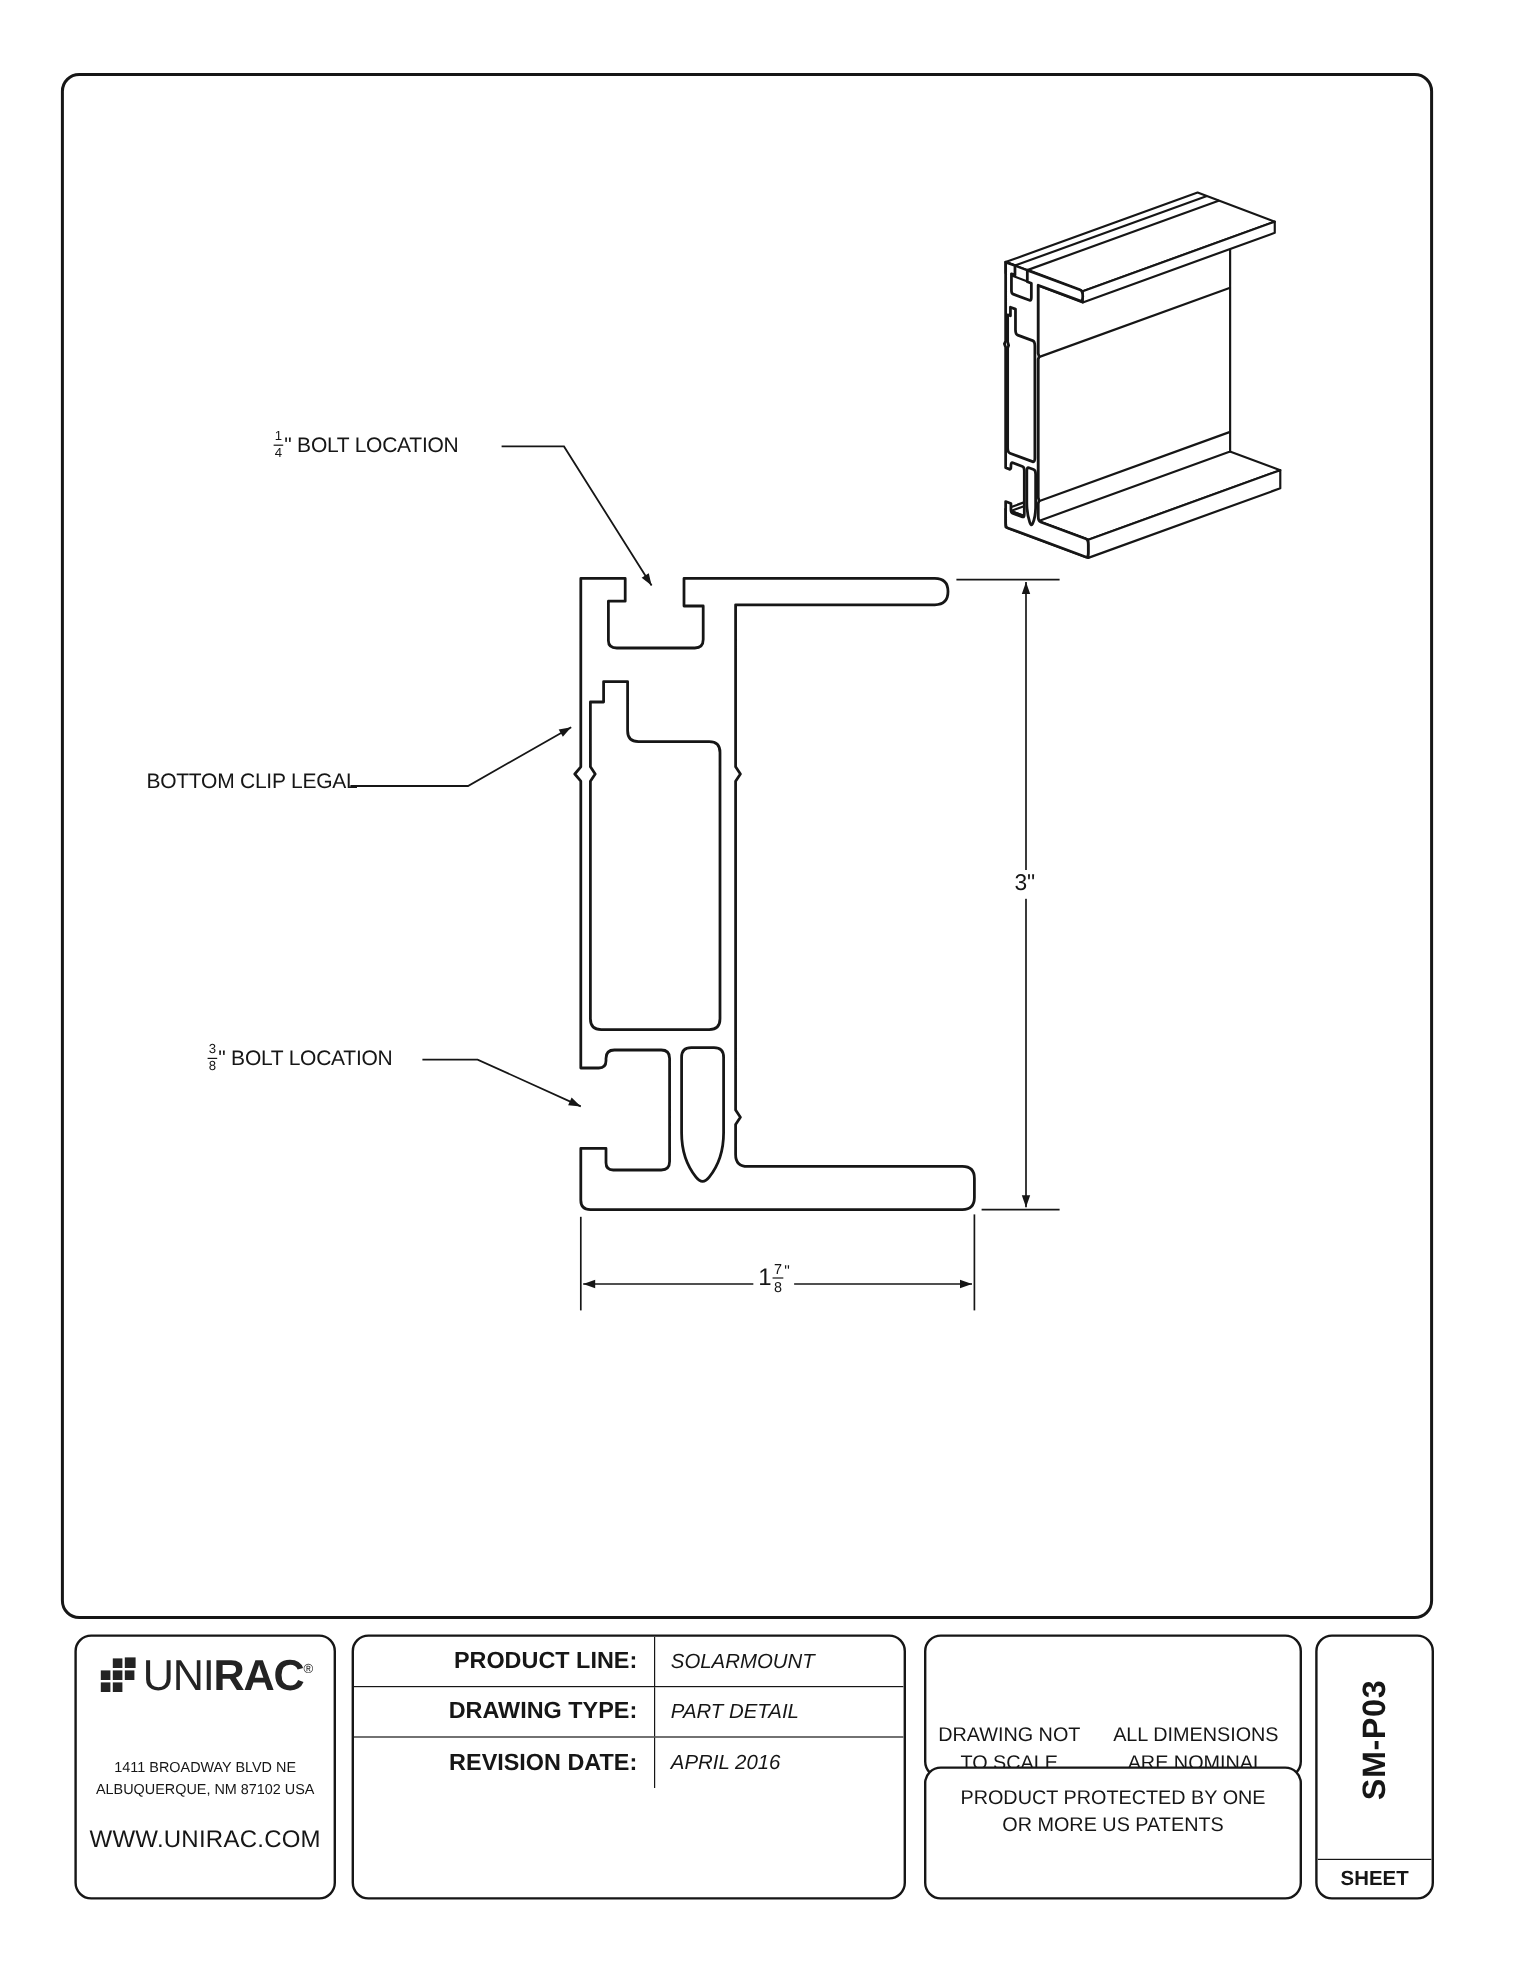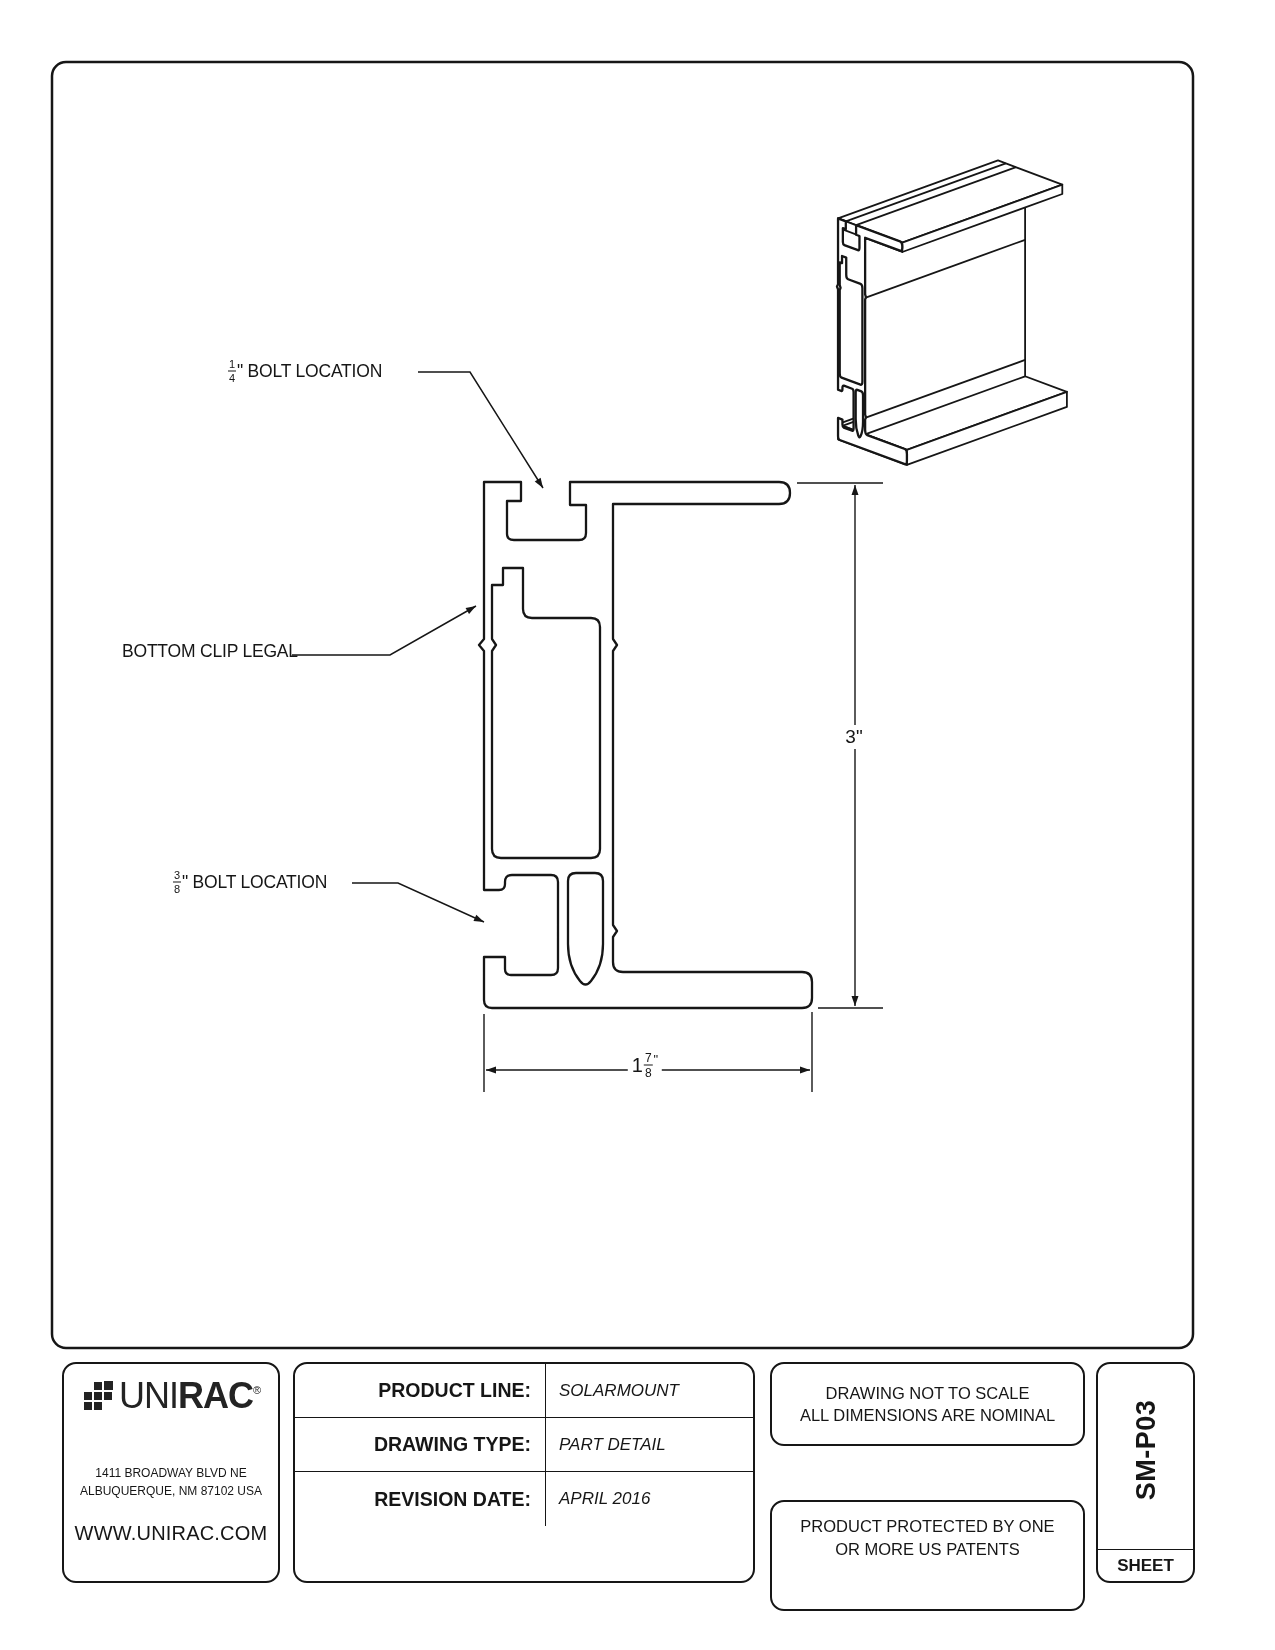--- a/index.html
+++ b/index.html
@@ -25,30 +25,30 @@
   .unirac-box{left:62px;top:1362px;width:218px;height:221px;}
   .logo-row{position:absolute;left:0;right:0;top:14px;display:flex;align-items:center;justify-content:center;}
   .logo-text{font-size:36px;letter-spacing:-1px;color:#232323;line-height:1;}
   .logo-uni{font-weight:400;}
   .logo-rac{font-weight:700;}
   .logo-reg{font-size:11px;vertical-align:14px;font-weight:400;}
   .addr{position:absolute;left:0;right:0;top:100px;text-align:center;font-size:12px;line-height:1.5;}
   .website{position:absolute;left:0;right:0;top:158px;text-align:center;font-size:20px;letter-spacing:0.2px;}
 
   .table-box{left:293px;top:1362px;width:462px;height:221px;padding:0;overflow:hidden;}
-  .t-row{display:flex;height:54px;box-sizing:border-box;border-bottom:1.8px solid #161616;}
+  .t-row{display:flex;height:42px;box-sizing:border-box;border-bottom:1.8px solid #161616;}
   .t-row:last-child{border-bottom:none;}
   .t-label{width:250px;display:flex;align-items:center;justify-content:flex-end;
            padding-right:14px;box-sizing:border-box;font-weight:700;font-size:19.5px;}
   .t-value{flex:1;display:flex;align-items:center;padding-left:13px;
            border-left:1.8px solid #161616;font-size:17px;font-style:italic;}
 
-  .notice1{left:770px;top:1362px;width:315px;height:84px;display:flex;flex-direction:column;
-           align-items:center;justify-content:center;font-size:16.5px;line-height:1.35;text-align:center;}
-  .notice2{left:770px;top:1472px;width:315px;height:111px;overflow:hidden;margin-top:28px;}
+  .notice1{left:770px;top:1362px;width:315px;height:120px;display:flex;flex-direction:row;
+           align-items:flex-end;justify-content:center;font-size:16.5px;line-height:1.35;text-align:center;}
+  .notice2{left:770px;top:1472px;width:315px;height:111px;overflow:hidden;}
   .notice2 .n2-body{height:71px;display:flex;flex-direction:column;align-items:center;
            justify-content:center;font-size:16.5px;line-height:1.35;text-align:center;}
   .notice2 .n2-legal{height:32px;border-top:1.8px solid #161616;display:flex;align-items:center;
            justify-content:center;font-weight:700;font-size:17px;}
 
   .sheet-box{left:1096px;top:1362px;width:99px;height:221px;overflow:hidden;}
   .sheet-num{position:absolute;left:50%;top:86px;transform:translate(-50%,-50%) rotate(-90deg);
              font-weight:700;font-size:27px;letter-spacing:0.5px;white-space:nowrap;}
   .sheet-label{position:absolute;left:0;right:0;bottom:0;height:31px;border-top:1.8px solid #161616;
              display:flex;align-items:center;justify-content:center;font-weight:700;font-size:17px;}

